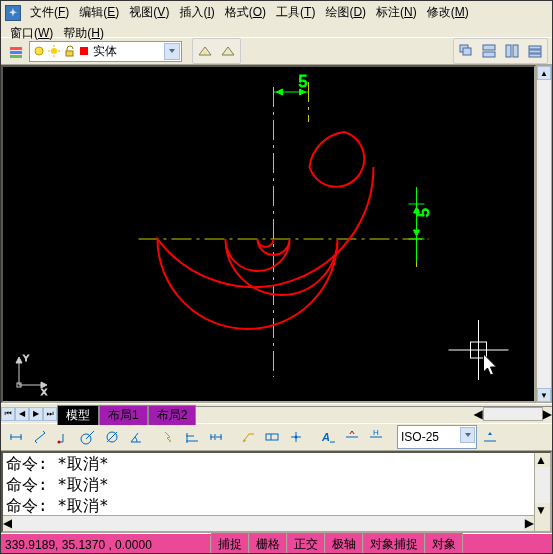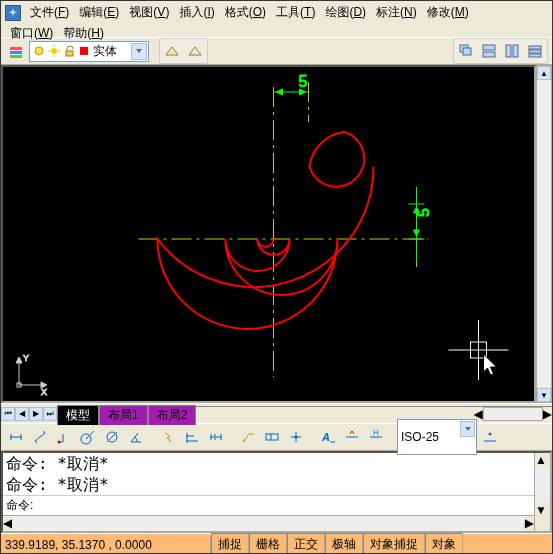--- a/index.html
+++ b/index.html
@@ -4,43 +4,43 @@
 <style>
   * { box-sizing: border-box; margin: 0; padding: 0; }
   body { font-family: "SimSun", "Microsoft YaHei", sans-serif; font-size: 12px; background: #ece9d8; width: 553px; height: 554px; overflow: hidden; border: 1px solid #333; }
   .menubar { display: flex; align-items: center; padding: 1px 4px; background: #ece9d8; gap: 0; flex-wrap: wrap; height: 36px; }
   .menubar .logo { width: 16px; height: 16px; background: #3b7cc0; border: 1px solid #2a5a8a; margin-right: 4px; display:flex;align-items:center;justify-content:center;color:#cde3f7;font-size:10px;font-weight:bold;}
   .menubar .item { padding: 2px 5px; cursor: default; }
   .menubar .item .accel { text-decoration: underline; }
   .toolbar { display: flex; align-items: center; padding: 2px 4px; background: #ece9d8; border-top: 1px solid #fff; border-bottom: 1px solid #aca899; gap: 2px; height: 28px; }
   .toolbar .grp { display: flex; align-items: center; border: 1px solid #ccc; border-radius: 2px; padding: 1px; background: #f0ede0; gap: 1px; }
   .tbtn { width: 22px; height: 22px; display: flex; align-items: center; justify-content: center; border: 1px solid transparent; cursor: default; }
-  .layercombo { width: 120px; height: 21px; border: 1px solid #7f9db9; background: #fff; display: flex; align-items: center; padding: 0 3px; gap: 3px; position: relative; }
+  .layercombo { width: 153px; height: 21px; border: 1px solid #7f9db9; background: #fff; display: flex; align-items: center; padding: 0 3px; gap: 3px; position: relative; }
   .layercombo .dd { position: absolute; right: 1px; top: 1px; width: 16px; height: 17px; background: #d6e4f4; border: 1px solid #a8c0e0; display:flex;align-items:center;justify-content:center;}
   .workspace { display: flex; height: 338px; }
   .canvaswrap { flex: 1; position: relative; background: #000; border: 2px inset #aca899; }
   .ucs { position: absolute; left: 10px; bottom: 10px; color: #ccc; font-size: 10px; }
   .ucs svg { overflow: visible; }
   .vscroll { width: 16px; background: #ece9d8; border: 1px solid #aca899; display:flex;flex-direction:column;}
   .vscroll .arrow, .hscroll .arrow { width:14px;height:14px;background:#d6e4f4;border:1px solid #a8c0e0;display:flex;align-items:center;justify-content:center;font-size:8px;}
   .vscroll .track { flex:1;background:#eee; }
   .tabsrow { display: flex; align-items: center; height: 20px; background: #ece9d8; border-top: 1px solid #fff; }
   .tabsrow .hscroll { display:flex; }
   .tabsrow .tab { padding: 1px 8px; border: 1px solid #888; border-bottom: none; margin-top: 2px; background: #a21caf; font-size: 12px; }
   .tabsrow .tab.active { background: #000; color: #fff; text-align: center; }
   .tabsrow .rest { flex:1; border-top:1px solid #888; display:flex; justify-content:flex-end; }
   .dimtoolbar { display:flex;align-items:center;padding:2px 4px;background:#ece9d8;border-top:1px solid #fff;border-bottom:1px solid #aca899;gap:2px;height:28px;}
-  .dimcombo { flex:0 0 80px; height:36px; border:1px solid #7f9db9; background:#fff; display:flex;align-items:center;padding:0 3px; position:relative; }
+  .dimcombo { flex:0 0 80px; height:24px; border:1px solid #7f9db9; background:#fff; display:flex;align-items:center;padding:0 3px; position:relative; }
   .dimcombo .dd { position:absolute;right:1px;top:1px;width:15px;height:16px;background:#d6e4f4;border:1px solid #a8c0e0;display:flex;align-items:center;justify-content:center;}
   .cmdarea { height: 82px; border: 2px inset #aca899; background: #fff; display:flex; }
   .cmdtext { flex:1; font-family: SimSun, monospace; font-size:16px; padding:1px 3px; white-space:pre; overflow:hidden; }
   .cmdline { display:flex; border-top:1px solid #ccc; padding:1px 3px; }
   .cmdscroll { width:16px; display:flex;flex-direction:column;background:#ece9d8;border-left:1px solid #aca899;}
   .cmdhscroll { height:16px;background:#ece9d8;border-top:1px solid #aca899;display:flex;}
-  .statusbar { display:flex;align-items:center;height:22px;background:#fdba74;border-top:1px solid #fff;font-size:12px; }
+  .statusbar { display:flex;align-items:center;height:22px;background:#ec4899;border-top:1px solid #fff;font-size:12px; }
   .statusbar .cell { padding:2px 6px; border:1px solid #aca899; border-top-color:#888;border-left-color:#888; margin:1px 0; }
   .statusbar .coords { flex:0 0 210px; border-right:1px solid #aca899; padding:2px 4px;}
   .sep { width:6px; }
   svg { display:block; }
   .cursor-cad { position:absolute; pointer-events:none; }
 </style>
 </head>
 <body>
 
 <div class="menubar">
@@ -352,24 +352,20 @@
     </span>
 </div>
 
 <div class="cmdarea">
   <div style="flex:1;display:flex;flex-direction:column">
     <div class="cmdtext" id="cmd-history">命令: *取消*
 命令: *取消*
 命令: *取消*
 命令: *取消*
 命令: *取消*</div>
-    <div class="cmdline">
-      <span>命令:</span>
-      <span style="flex:1"></span>
-    </div>
     <div class="cmdhscroll">
       <span class="arrow">◀</span>
       <div style="flex:1;background:#eee"></div>
       <span class="arrow">▶</span>
     </div>
   </div>
   <div class="cmdscroll">
     <span class="arrow">▲</span>
     <div style="flex:1;background:#eee"></div>
     <span class="arrow">▼</span>

